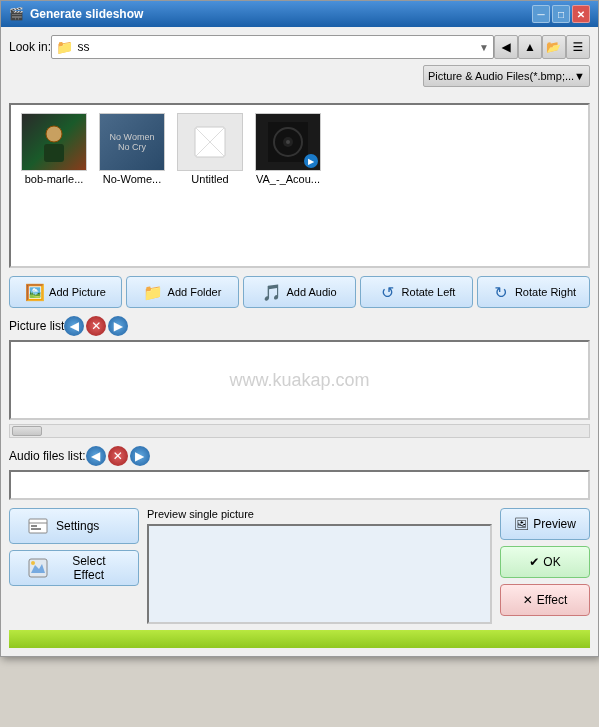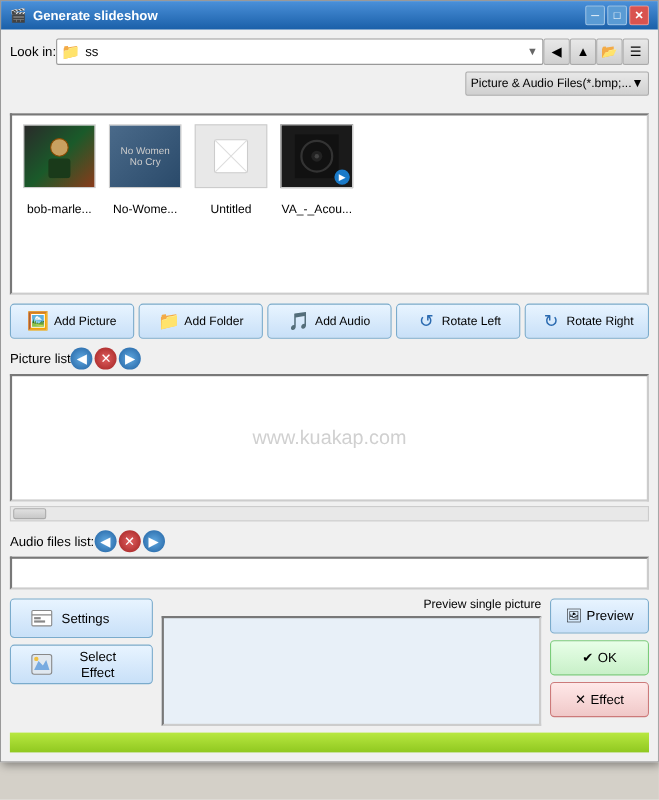--- a/index.html
+++ b/index.html
@@ -179,21 +179,21 @@
       border-radius: 50%;
       display: flex;
       align-items: center;
       justify-content: center;
       font-size: 8px;
       color: white;
     }
     .file-name {
       font-size: 11px;
       text-align: center;
-      margin-top: 14px;
+      margin-top: 2px;
       word-break: break-all;
     }
 
     
     .btn-row {
       display: flex;
       gap: 4px;
       margin-bottom: 8px;
     }
     .action-btn {
@@ -228,21 +228,21 @@
       margin-bottom: 4px;
     }
     .section-label {
       font-size: 12px;
       font-weight: normal;
     }
 
     .picture-list {
       border: 2px inset #ccc;
       background: white;
-      height: 116px;
+      height: 80px;
       margin-bottom: 4px;
       position: relative;
       overflow: hidden;
     }
     .watermark {
       position: absolute;
       top: 50%;
       left: 50%;
       transform: translate(-50%, -50%);
       color: #d0d0d0;
@@ -304,21 +304,21 @@
       height: 24px;
       display: flex;
       align-items: center;
       justify-content: center;
     }
 
     .preview-section {
       flex: 1;
     }
     .preview-label {
-      text-align: right;
+      text-align: left;
       font-size: 11px;
       margin-bottom: 4px;
     }
     .preview-box {
       border: 2px inset #ccc;
       background: #e8f0f8;
       height: 100px;
       width: 100%;
     }
 

